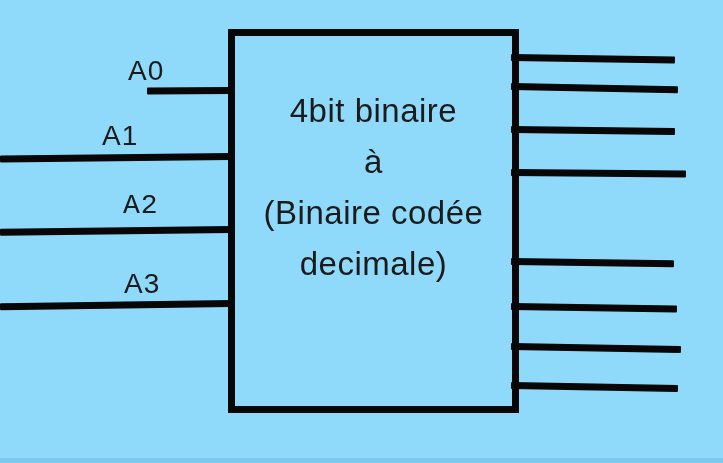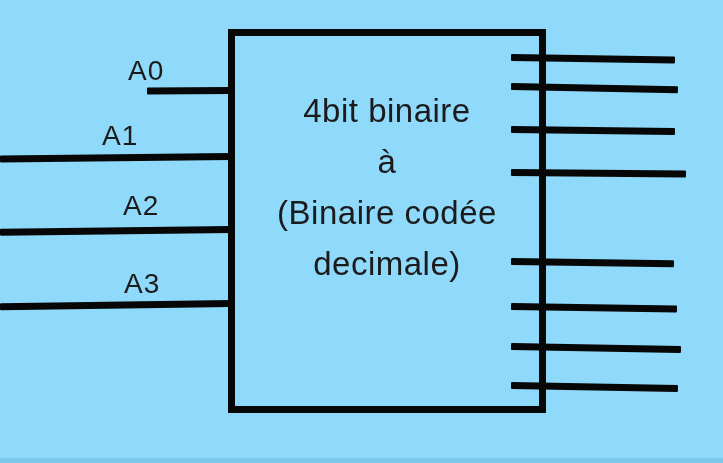--- a/index.html
+++ b/index.html
@@ -27,21 +27,21 @@
     left: 0;
     bottom: 0;
     width: 100%;
     height: 5px;
     background: var(--bottom-strip);
   }
   .block {
     position: absolute;
     left: 228px;
     top: 29px;
-    width: 318px;
+    width: 291px;
     height: 384px;
     box-sizing: border-box;
     border: 7px solid var(--stroke);
     background: var(--background);
   }
   .block-text {
     position: absolute;
     left: 0;
     right: 0;
     top: 49px;
@@ -79,21 +79,21 @@
   
   .pin-label {
     position: absolute;
     font-size: 28px;
     line-height: 28px;
     color: var(--text);
     letter-spacing: 1px;
   }
   .lbl-a0 { left: 100px; top: 57px; margin-left: 28px;  }
   .lbl-a1 { left: 102px; top: 122px; }
-  .lbl-a2 { left: 123px; top: 192px; }
+  .lbl-a2 { left: 123px; top: 192px; font-family: Liberation Mono, monospace; }
   .lbl-a3 { left: 124px; top: 270px; }
 </style>
 </head>
 <body>
 
 <div class="canvas">
 
   <div class="block">
     <div class="block-text">
       <div>4bit binaire</div>

